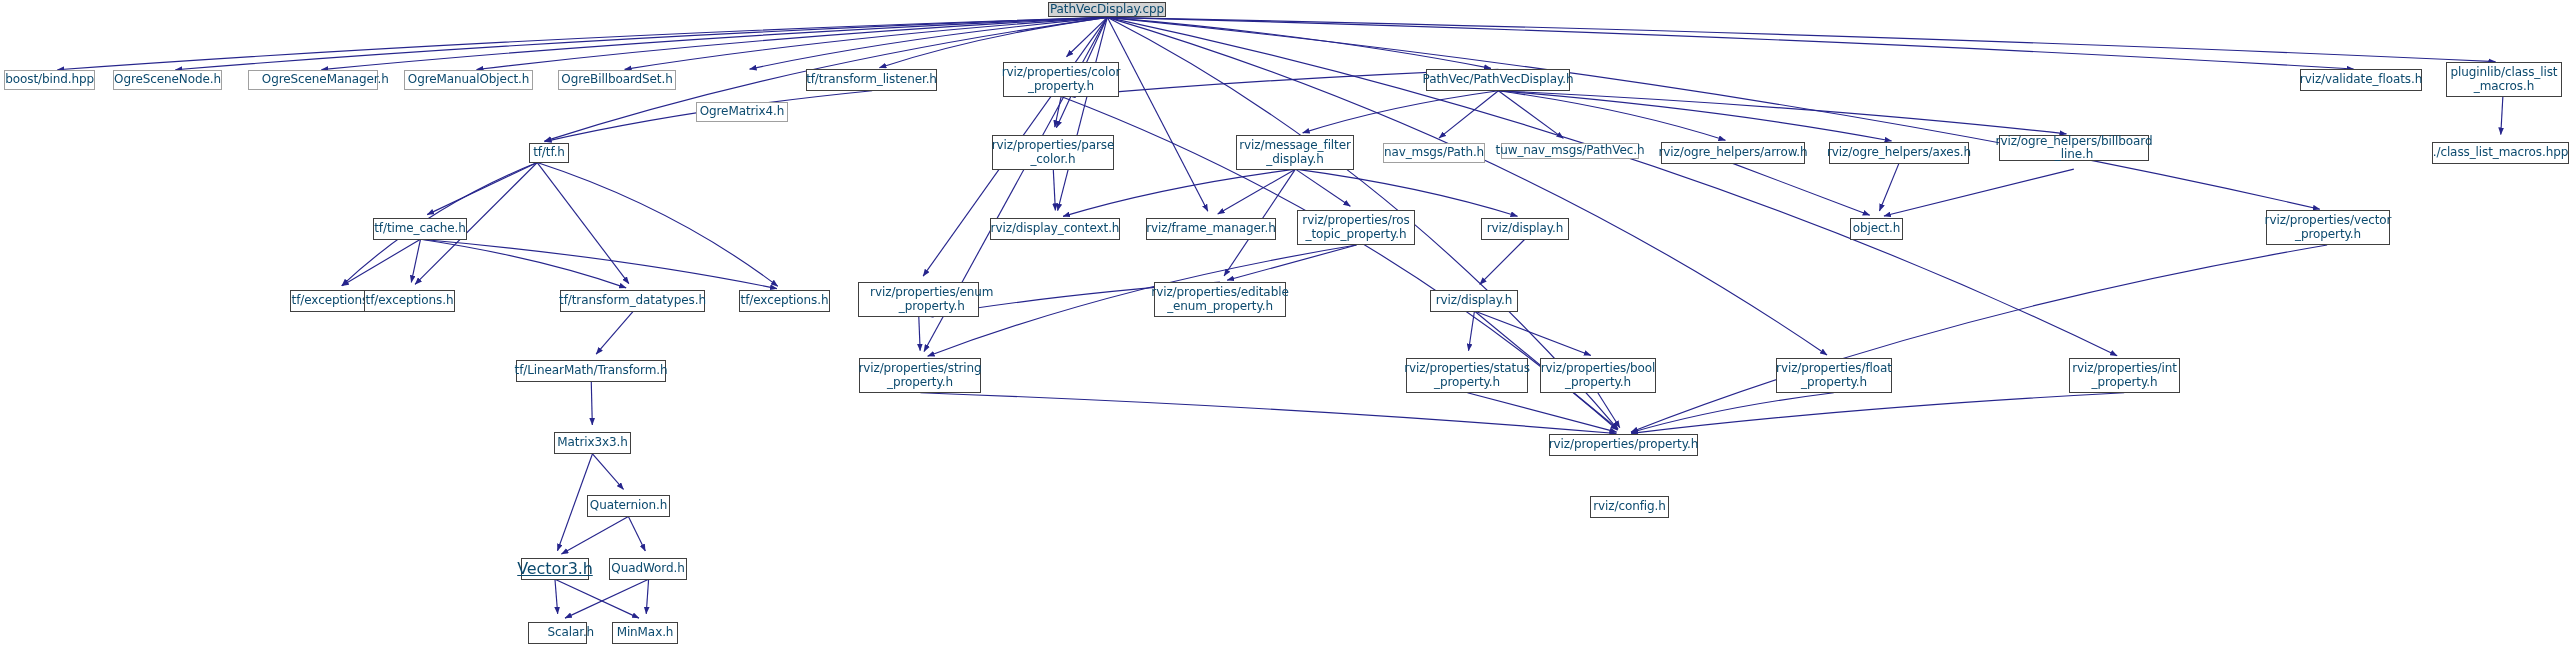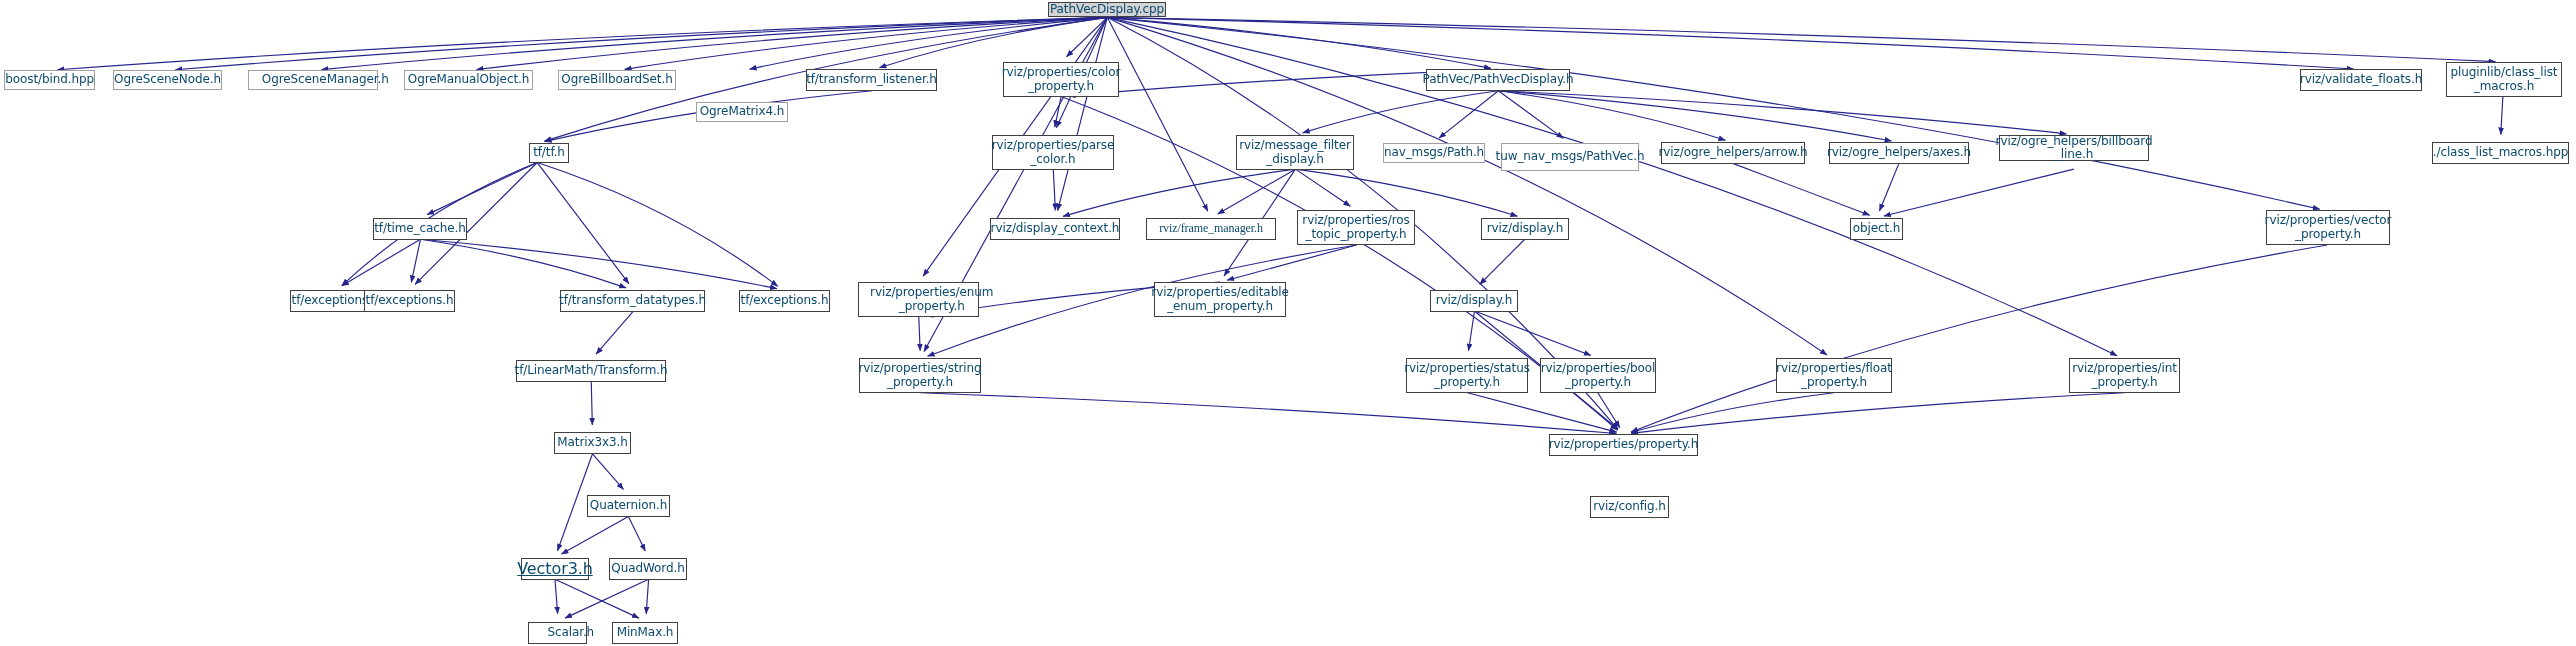--- a/index.html
+++ b/index.html
@@ -134,29 +134,29 @@
       <div class="node strong" style="left: 1426px; top: 69px; width: 144px; height: 21.5px; font-size: 12px;">PathVec/PathVecDisplay.h</div>
       <div class="node strong" style="left: 2300px; top: 69px; width: 122px; height: 21.5px; font-size: 12px;">rviz/validate_floats.h</div>
       <div class="node strong" style="left: 2446px; top: 62px; width: 116px; height: 35px;">pluginlib/class_list
 _macros.h</div>
       <div class="node strong" style="left: 517px; top: 143px; width: 40px; height: 20px; font-size: 12px; margin-left: 12px;">tf/tf.h</div>
       <div class="node strong" style="left: 992px; top: 135px; width: 122px; height: 35px;">rviz/properties/parse
 _color.h</div>
       <div class="node strong" style="left: 1236px; top: 135px; width: 118px; height: 35px;">rviz/message_filter
 _display.h</div>
       <div class="node" style="left: 1383px; top: 143px; width: 102px; height: 20px; font-size: 12px;">nav_msgs/Path.h</div>
-      <div class="node" style="left: 1501px; top: 143px; width: 138px; height: 28px; font-size: 12px;">tuw_nav_msgs/PathVec.h</div>
+      <div class="node" style="left: 1501px; top: 143px; width: 138px; height: 16px; font-size: 12px;">tuw_nav_msgs/PathVec.h</div>
       <div class="node strong" style="left: 1661px; top: 142px; width: 144px; height: 21.5px; font-size: 12px;">rviz/ogre_helpers/arrow.h</div>
       <div class="node strong" style="left: 1829px; top: 142px; width: 140px; height: 21.5px; font-size: 12px;">rviz/ogre_helpers/axes.h</div>
       <div class="node strong" style="left: 1999px; top: 135px; width: 150px; height: 26px;">rviz/ogre_helpers/billboard
 _line.h</div>
       <div class="node strong" style="left: 2432px; top: 142px; width: 137px; height: 21.5px; font-size: 12px;">./class_list_macros.hpp</div>
       <div class="node strong" style="left: 373px; top: 218px; width: 94px; height: 21.5px; font-size: 12px;">tf/time_cache.h</div>
       <div class="node strong" style="left: 990px; top: 218px; width: 130px; height: 21.5px; font-size: 12px;">rviz/display_context.h</div>
-      <div class="node strong" style="left: 1146px; top: 218px; width: 130px; height: 21.5px; font-size: 12px; font-family: Liberation Serif, serif;">rviz/frame_manager.h</div>
+      <div class="node strong" style="left: 1146px; top: 218px; width: 130px; height: 21.5px; font-size: 12px;">rviz/frame_manager.h</div>
       <div class="node strong" style="left: 1297px; top: 210px; width: 118px; height: 35px;">rviz/properties/ros
 _topic_property.h</div>
       <div class="node strong" style="left: 1481px; top: 218px; width: 88px; height: 21.5px; font-size: 12px;">rviz/display.h</div>
       <div class="node strong" style="left: 1850px; top: 218px; width: 53px; height: 21.5px; font-size: 12px;">object.h</div>
       <div class="node strong" style="left: 2266px; top: 210px; width: 124px; height: 35px;">rviz/properties/vector
 _property.h</div>
       <div class="node strong" style="left: 290px; top: 290px; width: 91px; height: 21.5px; font-size: 12px;">tf/exceptions.h</div>
       <div class="node strong" style="left: 364px; top: 290px; width: 91px; height: 21.5px; font-size: 12px;">tf/exceptions.h</div>
       <div class="node strong" style="left: 560px; top: 290px; width: 145px; height: 21.5px; font-size: 12px;">tf/transform_datatypes.h</div>
       <div class="node strong" style="left: 739px; top: 290px; width: 91px; height: 21.5px; font-size: 12px;">tf/exceptions.h</div>

